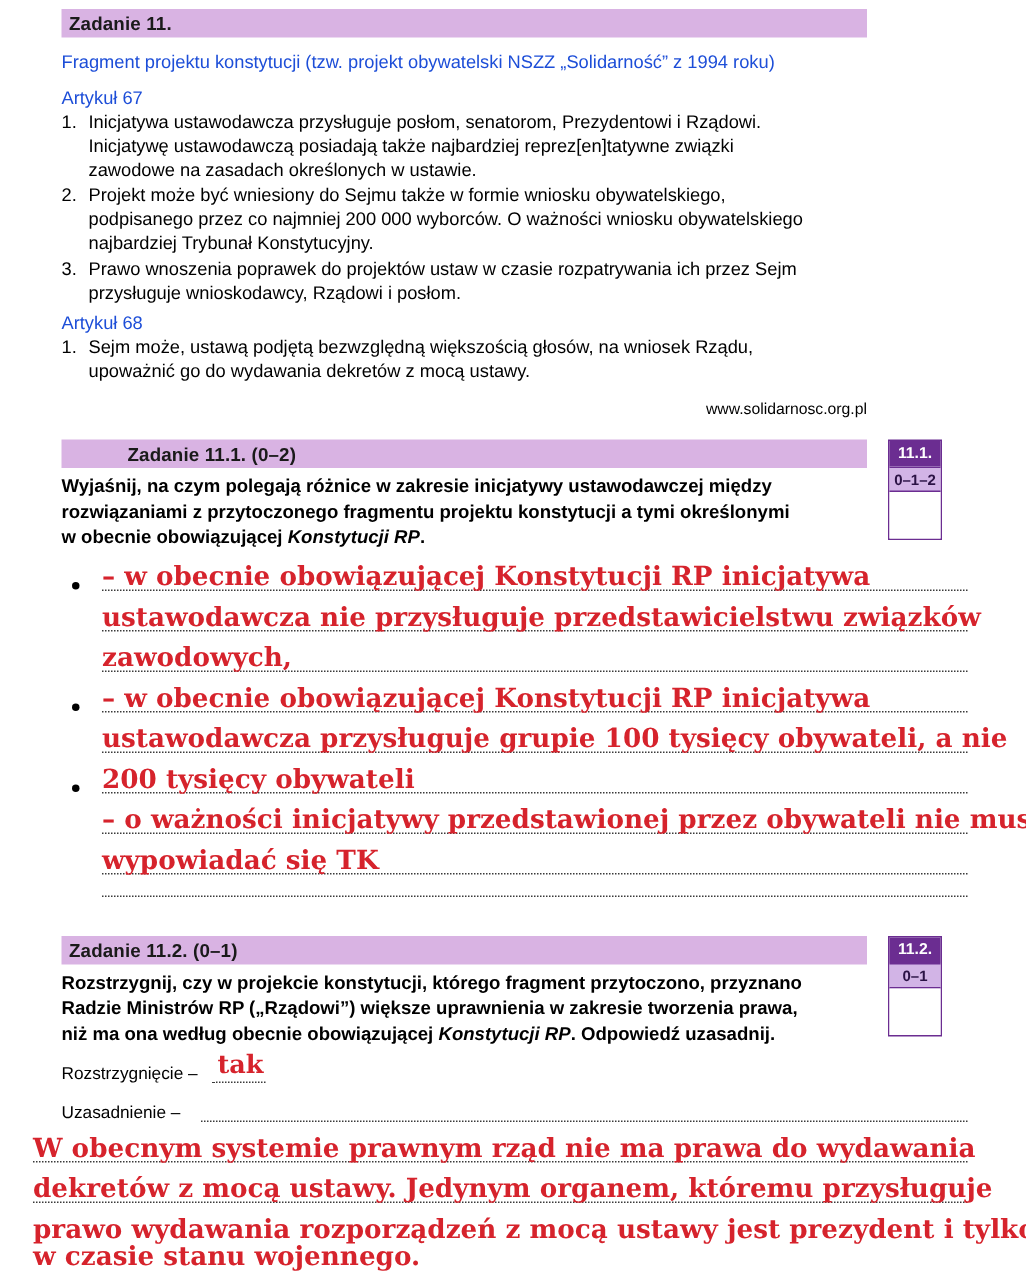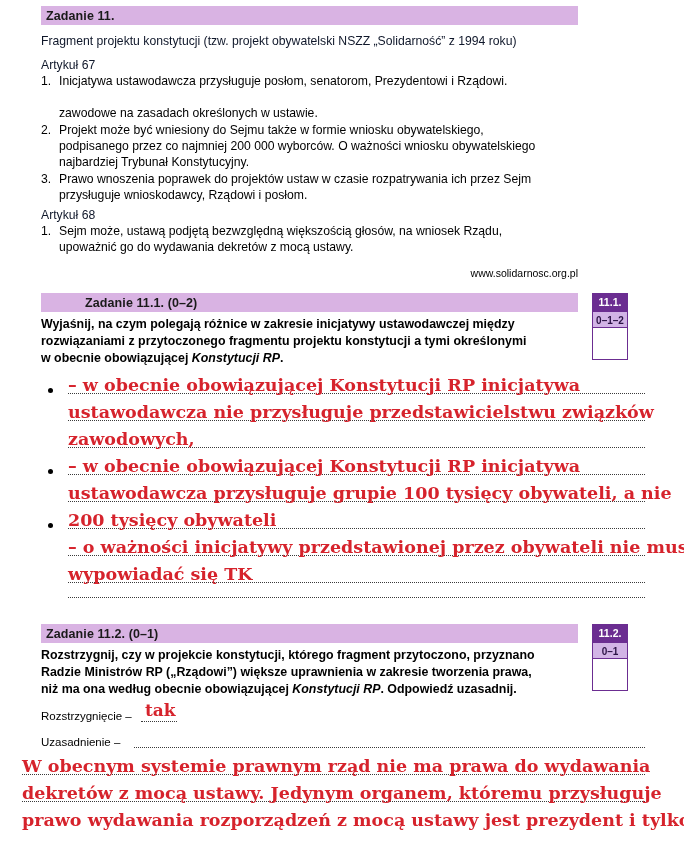--- a/index.html
+++ b/index.html
@@ -39,21 +39,21 @@
     line-height: 18px;
     white-space: nowrap;
   }
 
   
   .stim-line {
     position: absolute;
     left: 41px;
     font-size: 12.2px;
     line-height: 16px;
-    color: #0f172a;
+    color: #1d4ed8;
     white-space: nowrap;
   }
   .stim-indent {
     position: absolute;
     left: 59px;
     font-size: 12.2px;
     line-height: 16px;
     color: #000;
     white-space: nowrap;
   }
@@ -164,20 +164,21 @@
 <div class="page">
 
   <div class="task-header" style="top:6px;">Zadanie 11.</div>
 
   <div class="stim-line" style="top:33px;">Fragment projektu konstytucji (tzw. projekt obywatelski NSZZ „Solidarność” z 1994 roku)</div>
 
   <div class="stim-line" style="top:57px;">Artykuł 67</div>
 
   <div class="list-num" style="top:73px;">1.</div>
   <div class="stim-indent" style="top:73px;">Inicjatywa ustawodawcza przysługuje posłom, senatorom, Prezydentowi i Rządowi.</div>
+  <div class="stim-indent" style="top:89px;">Inicjatywę ustawodawczą posiadają także najbardziej reprez[en]tatywne związki</div>
   <div class="stim-indent" style="top:105px;">zawodowe na zasadach określonych w ustawie.</div>
 
   <div class="list-num" style="top:122px;">2.</div>
   <div class="stim-indent" style="top:122px;">Projekt może być wniesiony do Sejmu także w formie wniosku obywatelskiego,</div>
   <div class="stim-indent" style="top:138px;">podpisanego przez co najmniej 200 000 wyborców. O ważności wniosku obywatelskiego</div>
   <div class="stim-indent" style="top:154px;">najbardziej Trybunał Konstytucyjny.</div>
 
   <div class="list-num" style="top:171px;">3.</div>
   <div class="stim-indent" style="top:171px;">Prawo wnoszenia poprawek do projektów ustaw w czasie rozpatrywania ich przez Sejm</div>
   <div class="stim-indent" style="top:187px;">przysługuje wnioskodawcy, Rządowi i posłom.</div>
@@ -247,14 +248,15 @@
   <div class="ans ans-md" style="left:145px; top:700px;">tak</div>
 
   <div class="label-line" style="top:736px;">Uzasadnienie –</div>
   <div class="dots" style="left:134px; top:747px; width:511px;"></div>
   <div class="dots" style="left:22px; top:774px; width:623px;"></div>
   <div class="dots" style="left:22px; top:801px; width:623px;"></div>
 
   <div class="ans ans-lg" style="left:22px; top:756px;">W obecnym systemie prawnym rząd nie ma prawa do wydawania</div>
   <div class="ans ans-lg" style="left:22px; top:783px;">dekretów z mocą ustawy. Jedynym organem, któremu przysługuje</div>
   <div class="ans ans-lg" style="left:22px; top:810px;">prawo wydawania rozporządzeń z mocą ustawy jest prezydent i tylko</div>
+  <div class="ans ans-lg" style="left:22px; top:828px;">w czasie stanu wojennego.</div>
 
 </div>
 
 </body></html>

